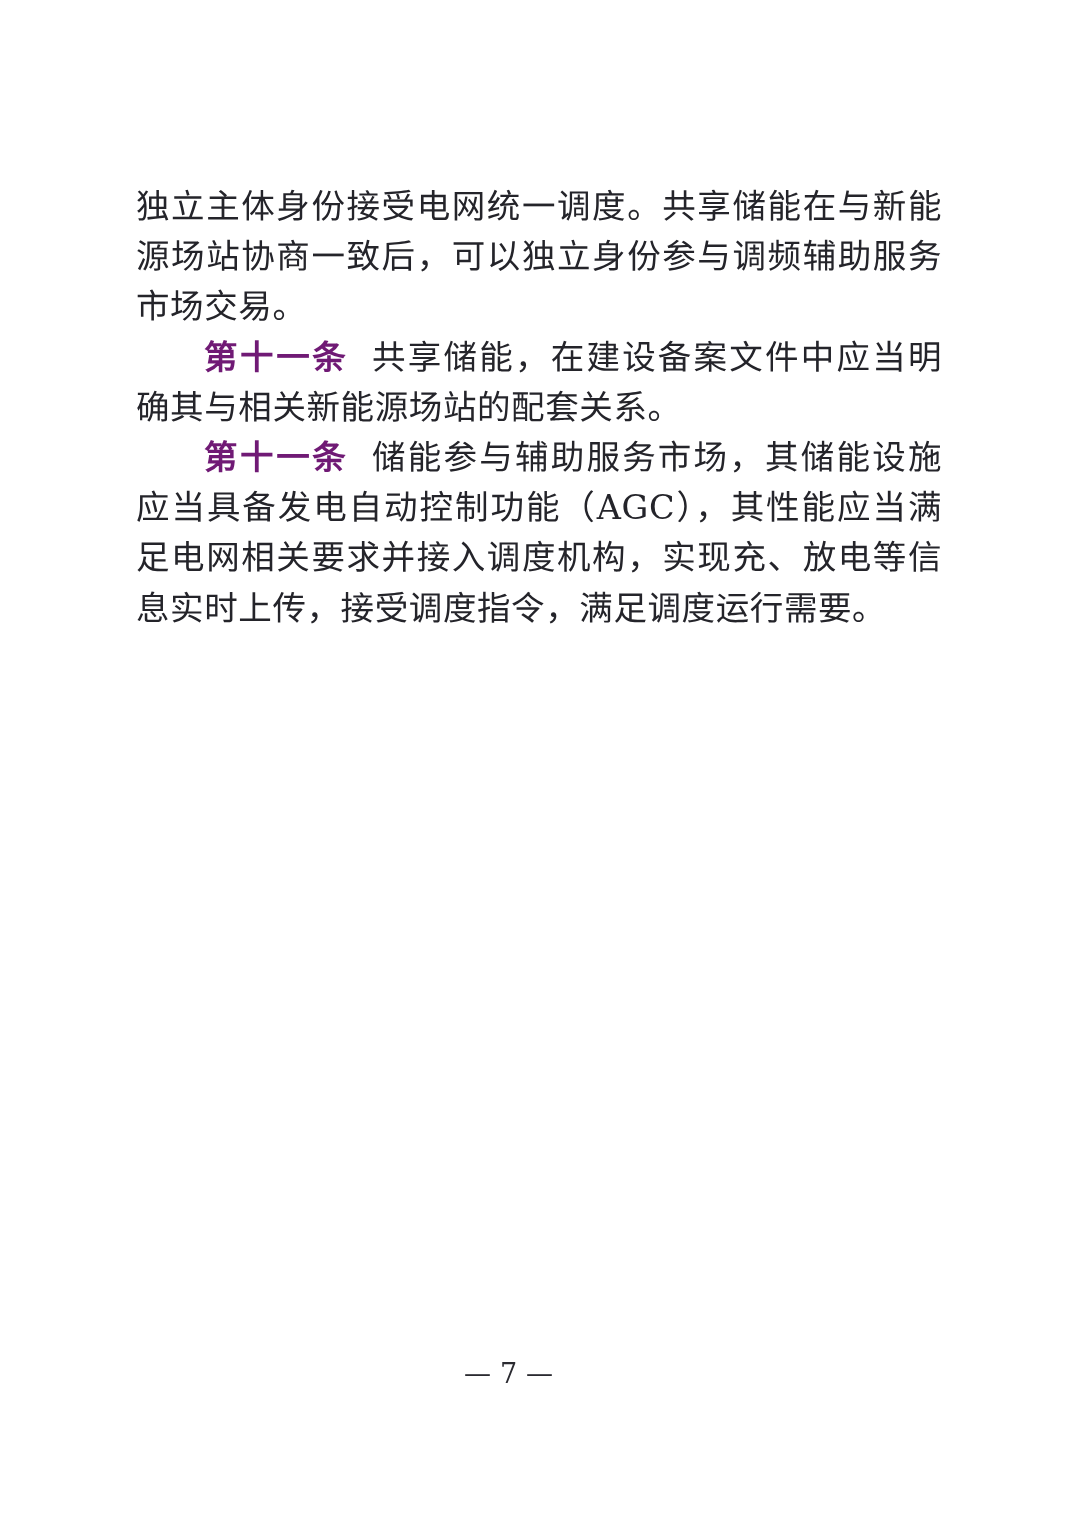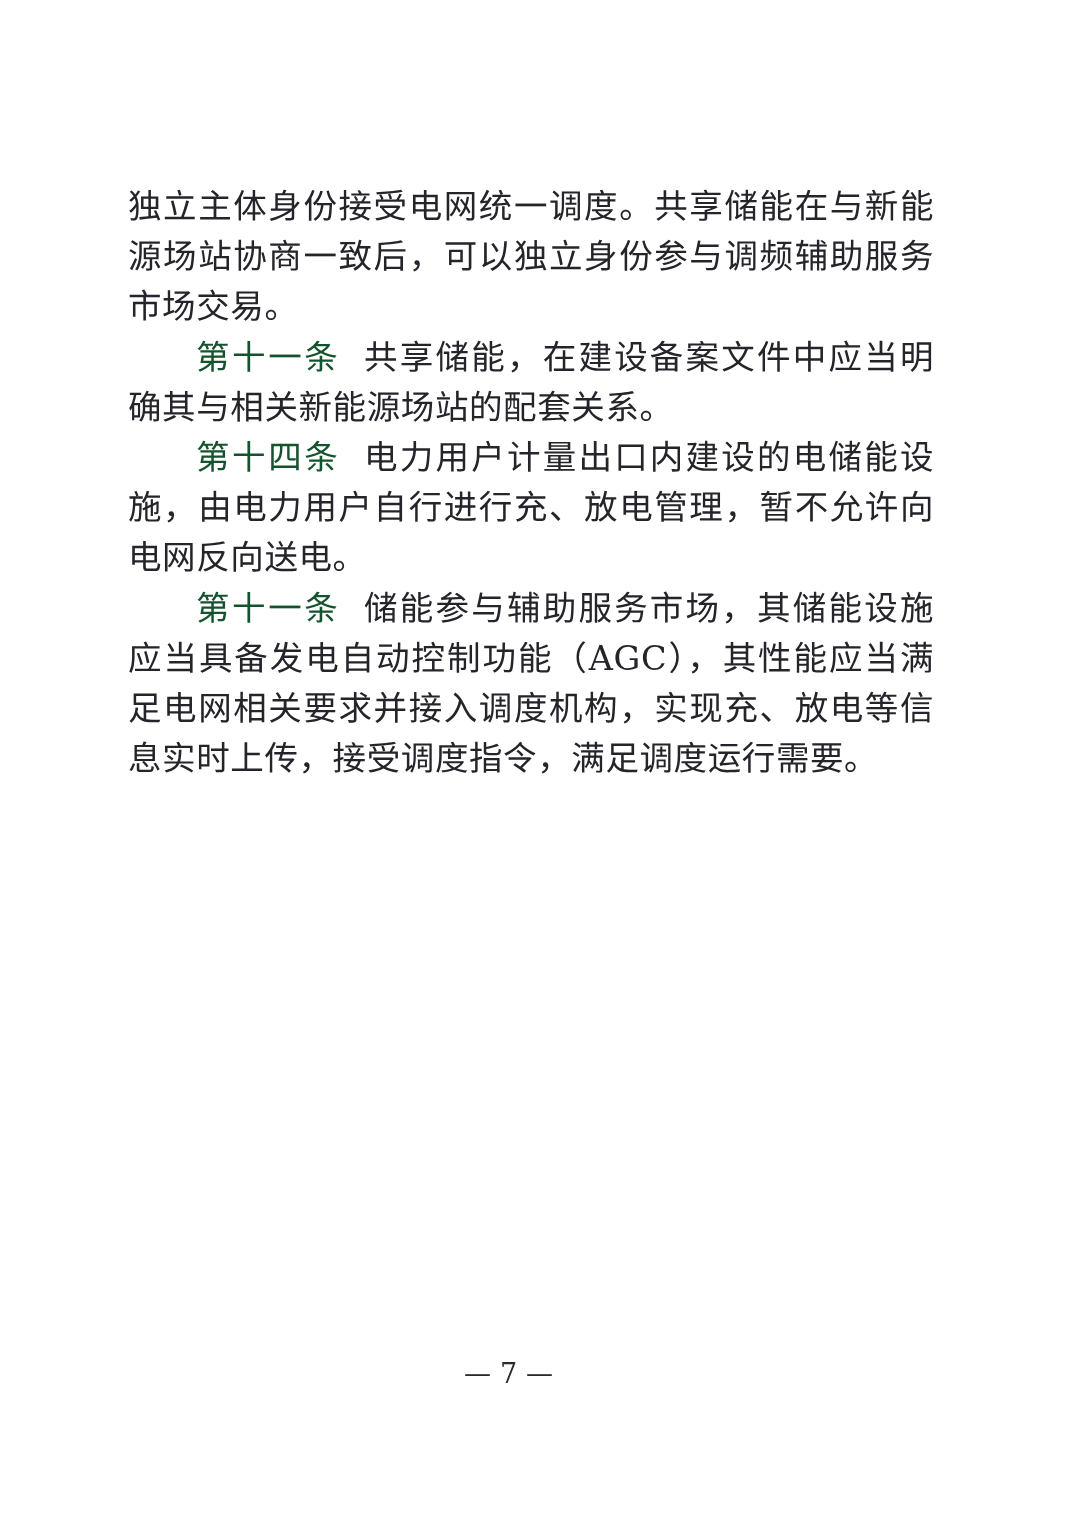--- a/index.html
+++ b/index.html
@@ -17,21 +17,21 @@
   }
 
   .page {
     position: absolute;
     inset: 0;
     background: #ffffff;
   }
 
   .page-body {
     position: absolute;
-    left: 128px;
+    left: 136px;
     top: 182px;
     width: 806px;
   }
 
   .para {
     margin: 0 0 0 0;
     font-size: 33.5px;
     line-height: 50.2px;
     text-align: justify;
     text-justify: inter-ideograph;
@@ -40,23 +40,23 @@
     font-weight: 400;
     -webkit-font-smoothing: antialiased;
   }
 
   .para.indent {
     text-indent: 68px;
   }
 
   .article-label {
     font-family: "DejaVu Sans", "Liberation Sans", sans-serif;
-    font-weight: 400;
+    font-weight: 700;
     letter-spacing: 1px;
-    color: #14532d;
+    color: #701a75;
   }
 
   .gap-after {
     display: inline-block;
     width: 22px;
   }
 
   .page-number {
     position: absolute;
     left: 0;
@@ -82,21 +82,20 @@
 
   <div class="page-body">
 
     <p class="para"><span>独立主体身份接受电网统一调度。共享储能在与新能源场站协商一致后，可以独立身份参与调频辅助服务市场交易。</span></p>
 
     <p class="para indent"><span class="article-label">第十一条</span><span class="gap-after"></span><span>共享储能，在建设备案文件中应当明确其与相关新能源场站的配套关系。</span></p>
 
 
 
 
-    <p class="para indent"><span class="article-label">第十四条</span><span class="gap-after"></span><span>电力用户计量出口内建设的电储能设施，由电力用户自行进行充、放电管理，暂不允许向电网反向送电。</span></p>
 
     <p class="para indent"><span class="article-label">第十一条</span><span class="gap-after"></span><span>储能参与辅助服务市场，其储能设施应当具备发电自动控制功能（AGC），其性能应当满足电网相关要求并接入调度机构，实现充、放电等信息实时上传，接受调度指令，满足调度运行需要。</span></p>
 
 
   </div>
 
   <div class="page-number"><span class="pn-dash">—</span><span>7</span><span class="pn-dash">—</span></div>
 
 </div>
 

